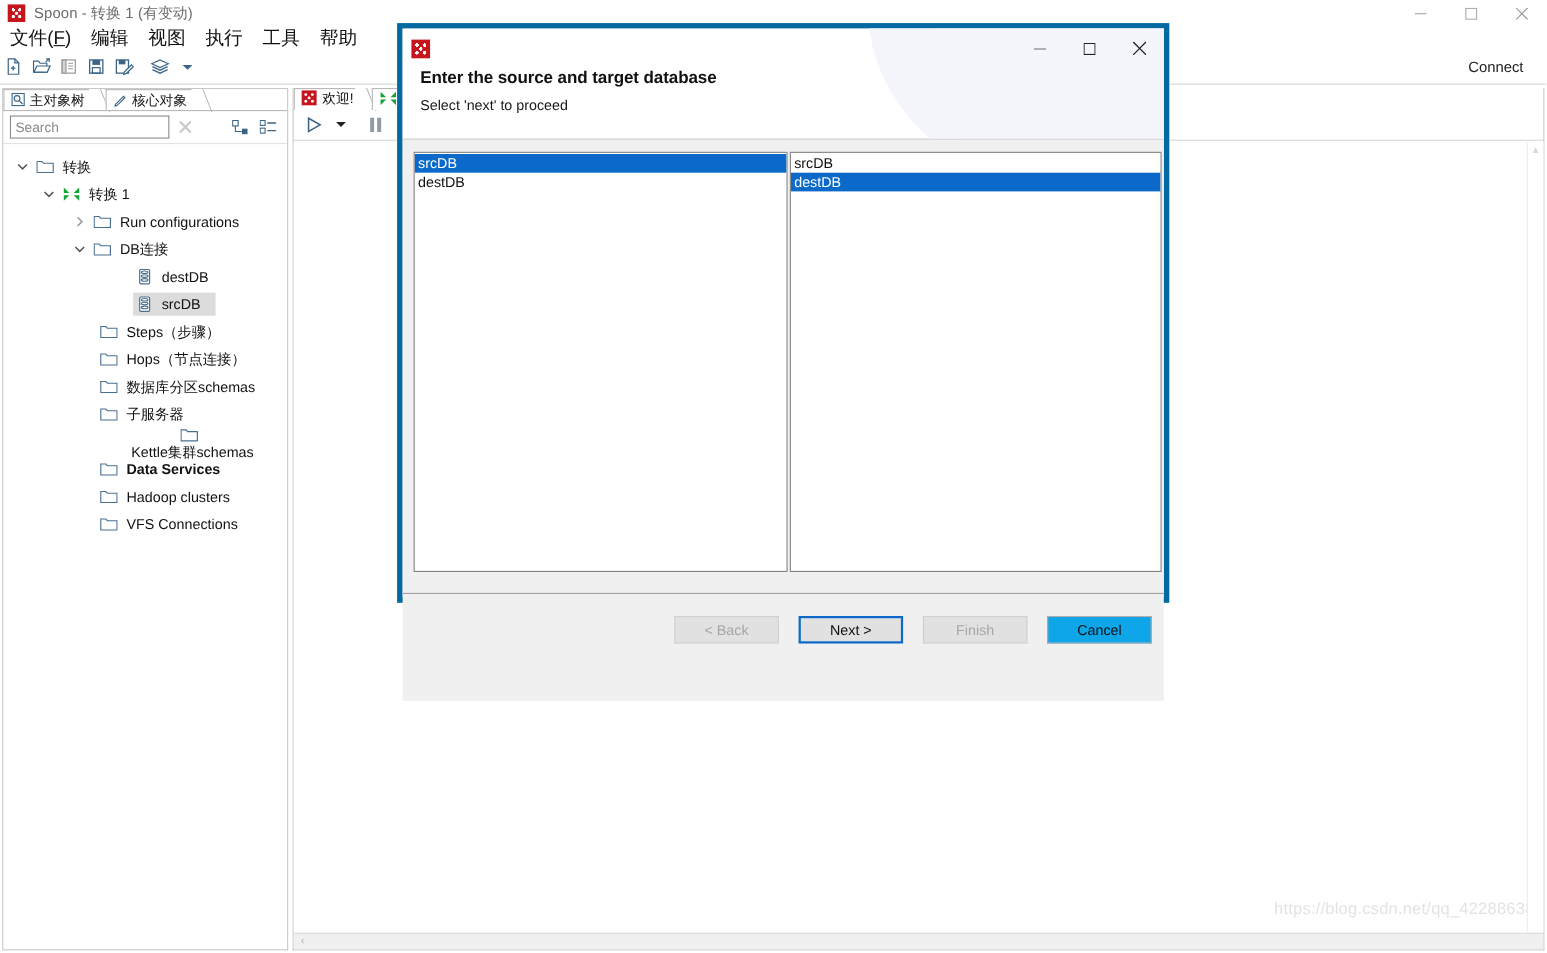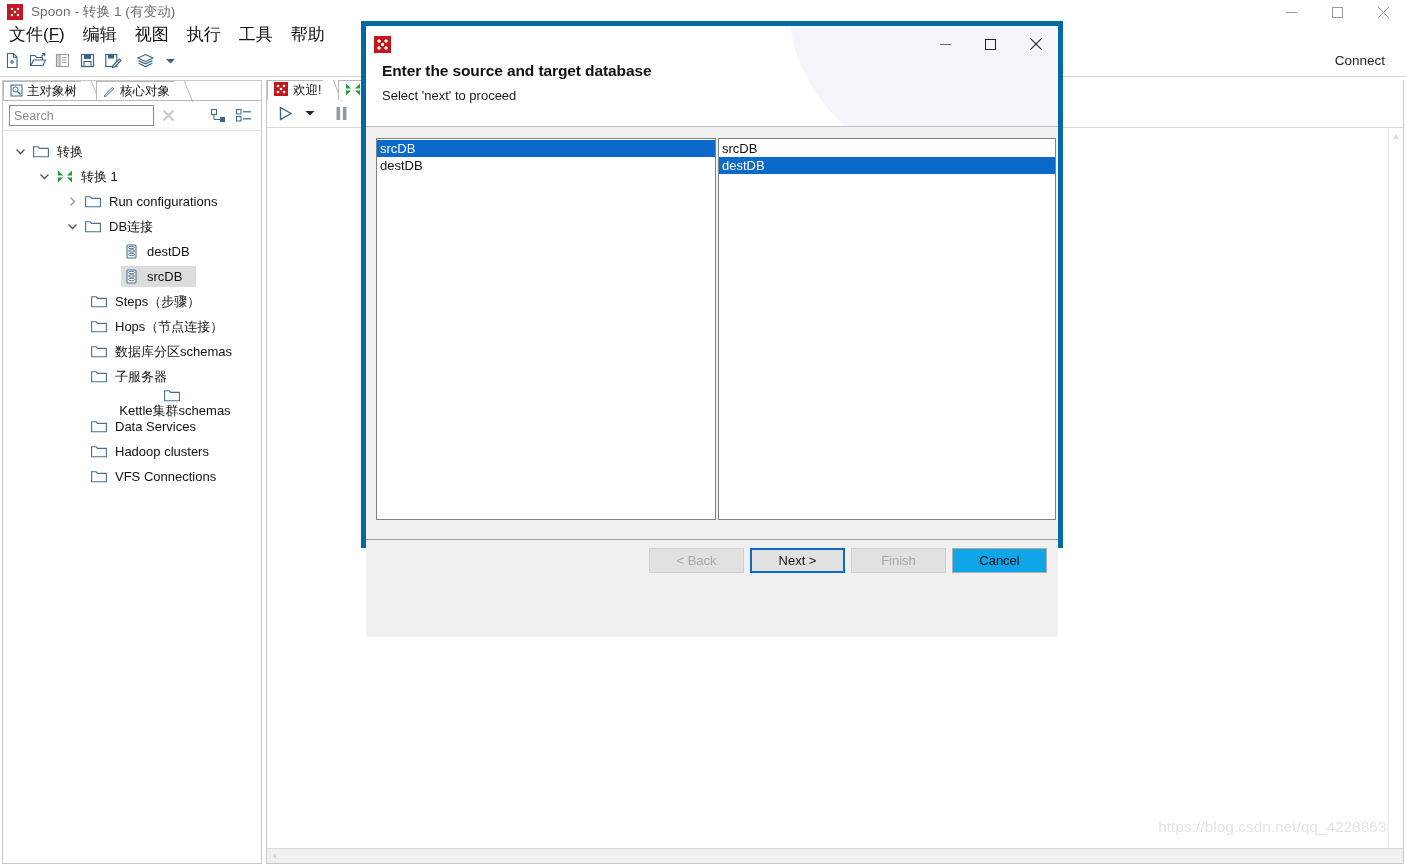--- a/index.html
+++ b/index.html
@@ -196,21 +196,21 @@
     overflow:hidden; padding-top:1px;
   }
   .listbox.left { left:10px; width:340px; }
   .listbox.right { left:352px; width:338px; }
   .lb-item { height:17px; line-height:17px; font-size:13px; padding-left:3px; color:#111; }
   .lb-item.sel { background:#0a69c9; color:#fff; }
 
   .dlg-footer {
     position:relative; height:98px; background:#f0f0f0; border-top:1px solid #a0a0a0;
   }
-  .dlg-buttons { position:absolute; right:11px; top:8px; display:flex; gap:6px; }
+  .dlg-buttons { position:absolute; right:11px; top:20px; display:flex; gap:18px; }
   .dbtn {
     width:95px; height:25px; font-size:13px; font-family:inherit;
     border:1px solid #adadad; background:#e1e1e1; color:#111;
     display:flex; align-items:center; justify-content:center;
   }
   .dbtn.disabled { color:#a6a6a6; background:#e1e1e1; border-color:#cfcfcf; }
   .dbtn.focus { background:#e1e1e1; border:2px solid #0a69c9; }
   .dbtn.plain { background:#0ea5e9; border:1px solid #adadad; }
 </style>
 </head>
@@ -470,21 +470,21 @@
         <span class="tlabel">子服务器</span>
       </div>
       <div class="trow" style="padding-left:86px;flex-direction:column;">
         <span class="tico">
           <svg width="16" height="13" viewBox="0 0 16 13">
               <path d="M0.6 11.8V1.8h4.6l1.3 1.6h8.9v8.4z" fill="#fff" stroke="#4a6f91" stroke-width="1.1"></path>
             </svg>
         </span>
         <span class="tlabel">Kettle集群schemas</span>
       </div>
-      <div class="trow" style="padding-left:86px;">
+      <div class="trow" style="padding-left:86px;font-weight:bold;">
         <span class="tico">
           <svg width="16" height="13" viewBox="0 0 16 13">
               <path d="M0.6 11.8V1.8h4.6l1.3 1.6h8.9v8.4z" fill="#fff" stroke="#4a6f91" stroke-width="1.1"></path>
             </svg>
         </span>
         <span class="tlabel">Data Services</span>
       </div>
       <div class="trow" style="padding-left:86px;">
         <span class="tico">
           <svg width="16" height="13" viewBox="0 0 16 13">

